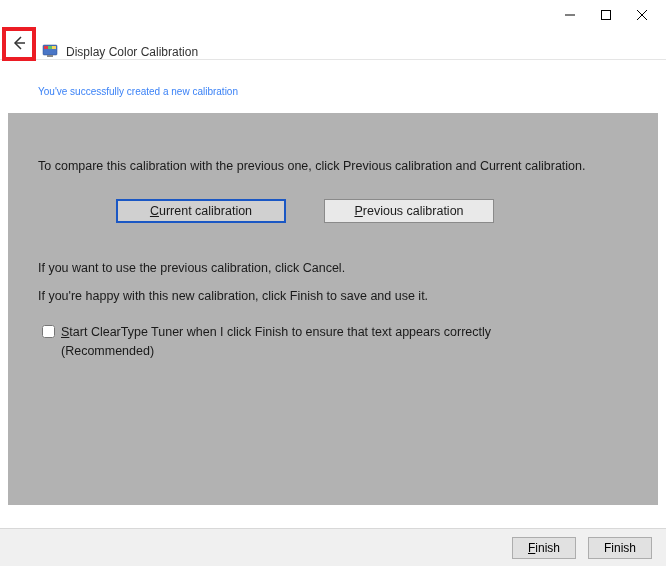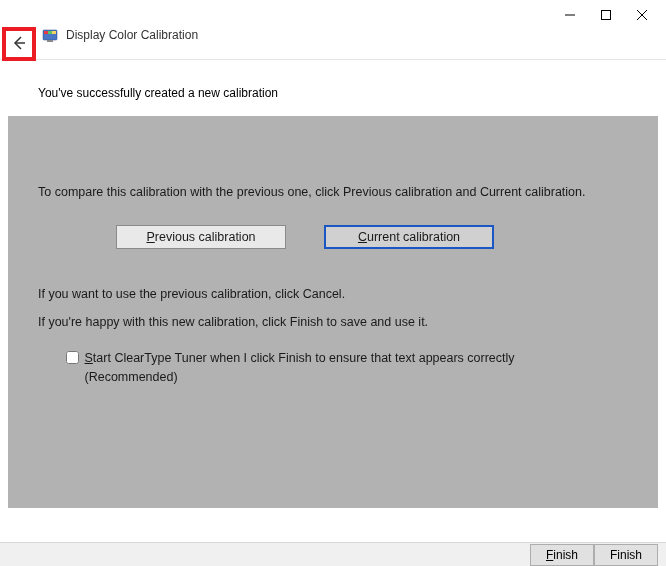--- a/index.html
+++ b/index.html
@@ -27,21 +27,21 @@
     height: 22px;
     display: flex;
     align-items: center;
     justify-content: center;
     font-size: 14px;
   }
   .header-row {
     position: relative;
     height: 32px;
     display: flex;
-    align-items: flex-start;
+    align-items: flex-end;
     padding-left: 42px;
     border-bottom: 1px solid #e5e5e5;
   }
   .back-highlight {
     position: absolute;
     left: 2px;
     top: 27px;
     width: 34px;
     height: 34px;
     border: 4px solid #ec1c24;
@@ -65,28 +65,28 @@
     display: inline-flex;
     align-items: center;
     justify-content: center;
   }
   .app-title {
     font-size: 12px;
     color: #333;
   }
   .heading {
     padding: 26px 0 16px 38px;
-    font-size: 12px;
-    color: #000000;
+    font-size: 10px;
+    color: #3b82f6;
   }
   .body-area {
     margin-left: 8px;
     margin-right: 8px;
     background: #b2b2b2;
-    padding: 67px 30px 20px 30px;
+    padding: 44px 30px 20px 30px;
     height: 392px;
     font-size: 12.5px;
     line-height: 1.45;
     color: #1a1a1a;
   }
   .compare-row {
     display: flex;
     gap: 38px;
     margin: 24px 0 36px 78px;
   }
@@ -105,40 +105,39 @@
   }
   .curr-btn {
     background: #d0d0d0;
     border: 2px solid #1a57c4;
   }
   .para { margin-bottom: 10px; }
   .check-row {
     display: flex;
     align-items: flex-start;
     margin-top: 18px;
-    justify-content: center;
   }
   .check-row input {
     margin-top: 2px;
     margin-right: 6px;
   }
   .check-label { max-width: 520px; }
   .footer {
     position: absolute;
     bottom: 0;
     left: 0;
     right: 0;
-    height: 24px;
+    height: 38px;
     background: #f0f0f0;
     border-top: 1px solid #d8d8d8;
     display: flex;
     justify-content: flex-end;
     align-items: center;
-    padding-right: 8px;
-    gap: 0;
+    padding-right: 14px;
+    gap: 12px;
   }
   .footer-btn {
     width: 64px;
     height: 22px;
     font-size: 12px;
     background: #e1e1e1;
     border: 1px solid #adadad;
     display: flex;
     align-items: center;
     justify-content: center;
@@ -187,26 +186,26 @@
   </span>
   <span class="app-title">Display Color Calibration</span>
 </div>
 
 <div class="heading">You've successfully created a new calibration</div>
 
 <div class="body-area">
   <div class="para">To compare this calibration with the previous one, click Previous calibration and Current calibration.</div>
 
   <div class="compare-row">
+    <div class="calib-btn curr-btn">
+      <span><span class="ul">C</span>urrent calibration</span>
+    </div>
     <div class="calib-btn prev-btn">
       <span><span class="ul">P</span>revious calibration</span>
     </div>
-    <div class="calib-btn curr-btn">
-      <span><span class="ul">C</span>urrent calibration</span>
-    </div>
   </div>
 
   <div class="para">If you want to use the previous calibration, click Cancel.</div>
   <div class="para">If you're happy with this new calibration, click Finish to save and use it.</div>
 
   <div class="check-row">
     <input type="checkbox" style="">
     <span class="check-label"><span class="ul">S</span>tart ClearType Tuner when I click Finish to ensure that text appears correctly (Recommended)</span>
   </div>
 </div>

